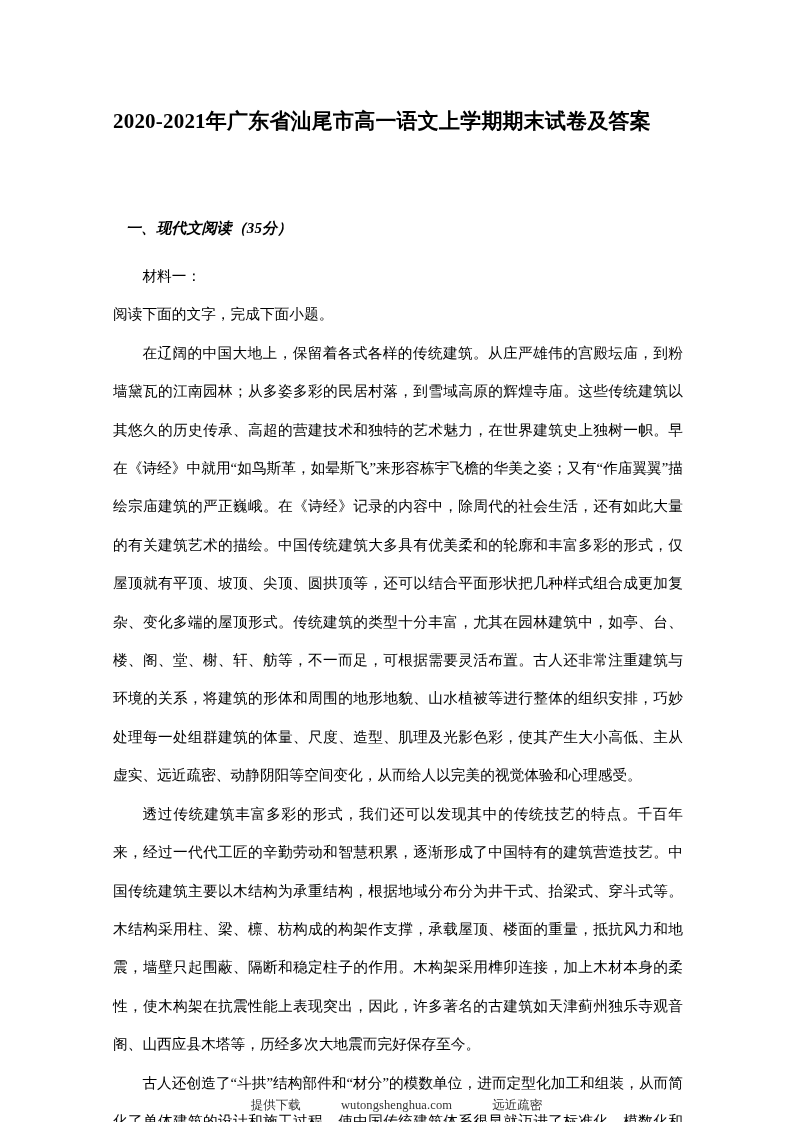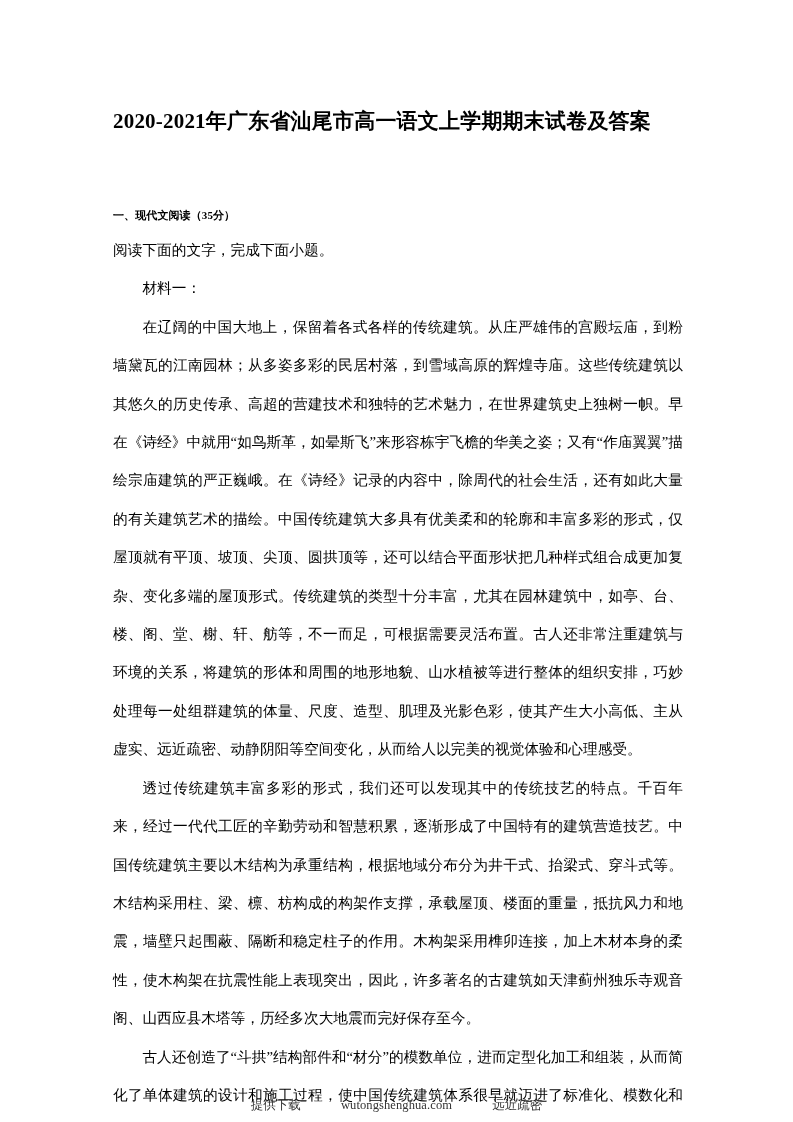--- a/index.html
+++ b/index.html
@@ -40,25 +40,26 @@
 
   
   .content {
     position: absolute;
     left: 113px;
     top: 200px;
     width: 570px;
   }
 
   .section-heading {
-    font-size: 11px;
+    font-size: 15px;
     font-weight: bold;
     line-height: 31px;
-    margin: 0;
+    margin: 13px;
     letter-spacing: 0.1px;
+    font-style: italic;
   }
   .section-heading.sub {
     line-height: 33px;
   }
 
   p.para {
     font-size: 14.7px;
     line-height: 38.4px;
     margin: 0;
     text-align: justify;
@@ -101,23 +102,23 @@
 
 <div class="page">
 
   <h1 class="doc-title">2020-2021年广东省汕尾市高一语文上学期期末试卷及答案</h1>
 
   <div class="content">
 
     <div class="section-heading">一、现代文阅读（35分）</div>
 
 
+    <p class="para indent">材料一：</p>
+
     <p class="para noindent">阅读下面的文字，完成下面小题。</p>
-
-    <p class="para indent">材料一：</p>
 
     <p class="para indent">在辽阔的中国大地上，保留着各式各样的传统建筑。从庄严雄伟的宫殿坛庙，到粉墙黛瓦的江南园林；从多姿多彩的民居村落，到雪域高原的辉煌寺庙。这些传统建筑以其悠久的历史传承、高超的营建技术和独特的艺术魅力，在世界建筑史上独树一帜。早在《诗经》中就用“如鸟斯革，如晕斯飞”来形容栋宇飞檐的华美之姿；又有“作庙翼翼”描绘宗庙建筑的严正巍峨。在《诗经》记录的内容中，除周代的社会生活，还有如此大量的有关建筑艺术的描绘。中国传统建筑大多具有优美柔和的轮廓和丰富多彩的形式，仅屋顶就有平顶、坡顶、尖顶、圆拱顶等，还可以结合平面形状把几种样式组合成更加复杂、变化多端的屋顶形式。传统建筑的类型十分丰富，尤其在园林建筑中，如亭、台、楼、阁、堂、榭、轩、舫等，不一而足，可根据需要灵活布置。古人还非常注重建筑与环境的关系，将建筑的形体和周围的地形地貌、山水植被等进行整体的组织安排，巧妙处理每一处组群建筑的体量、尺度、造型、肌理及光影色彩，使其产生大小高低、主从虚实、远近疏密、动静阴阳等空间变化，从而给人以完美的视觉体验和心理感受。</p>
 
     <p class="para indent">透过传统建筑丰富多彩的形式，我们还可以发现其中的传统技艺的特点。千百年来，经过一代代工匠的辛勤劳动和智慧积累，逐渐形成了中国特有的建筑营造技艺。中国传统建筑主要以木结构为承重结构，根据地域分布分为井干式、抬梁式、穿斗式等。木结构采用柱、梁、檩、枋构成的构架作支撑，承载屋顶、楼面的重量，抵抗风力和地震，墙壁只起围蔽、隔断和稳定柱子的作用。木构架采用榫卯连接，加上木材本身的柔性，使木构架在抗震性能上表现突出，因此，许多著名的古建筑如天津蓟州独乐寺观音阁、山西应县木塔等，历经多次大地震而完好保存至今。</p>
 
     <p class="para indent">古人还创造了“斗拱”结构部件和“材分”的模数单位，进而定型化加工和组装，从而简化了单体建筑的设计和施工过程，使中国传统建筑体系很早就迈进了标准化、模数化和预制装配化的阶段；同时，设计与营造有了明确的分工，设计师和工匠们可以更加专注于空间</p>
 
   </div>
 
   <div class="footer">

